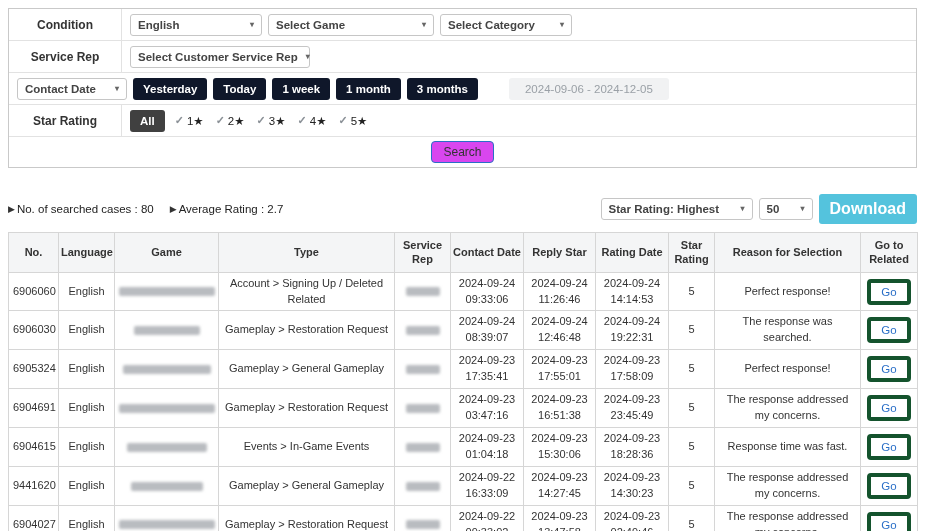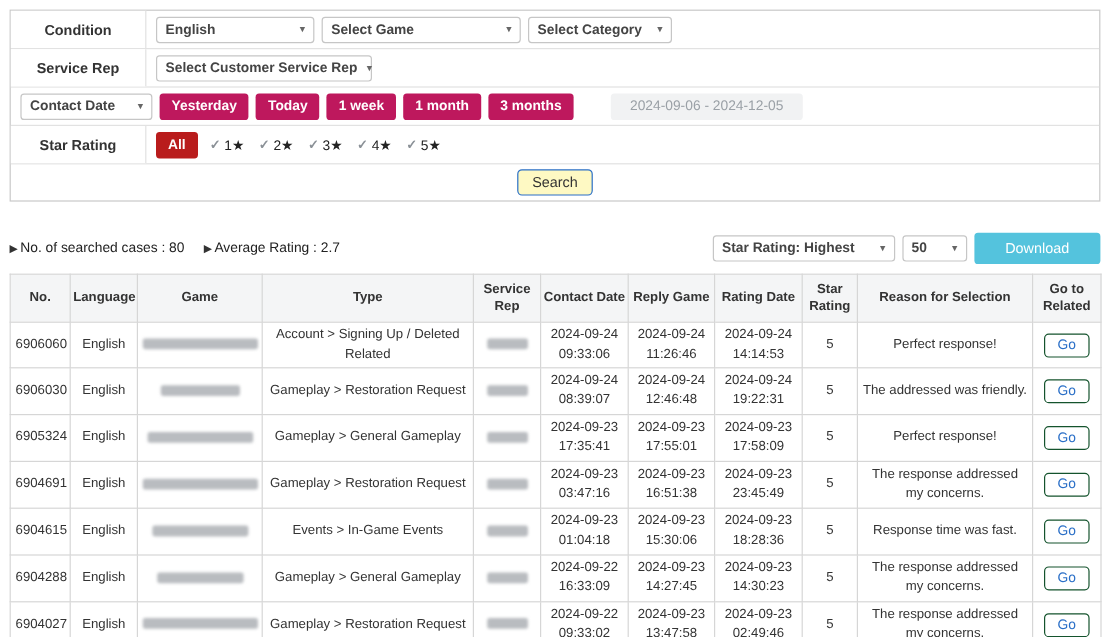--- a/index.html
+++ b/index.html
@@ -11,64 +11,64 @@
   .f-row { display: flex; align-items: stretch; border-bottom: 1px solid #e2e2e2; min-height: 32px; }
   .f-label { width: 113px; flex: 0 0 113px; border-right: 1px solid #e2e2e2;
     display: flex; align-items: center; justify-content: center;
     font-size: 12px; font-weight: 700; color: #333; background: #fff; text-align:center; }
   .f-content { flex: 1; display: flex; align-items: center; gap: 6px; padding: 3px 8px; flex-wrap: nowrap; }
 
   .select { display: inline-flex; align-items: center; justify-content: space-between;
     border: 1px solid #c6c6c6; border-radius: 3px; background: #fff;
     padding: 4px 7px; font-size: 11.5px; font-weight: 700; color: #444; gap: 8px; cursor: pointer; white-space: nowrap; }
   .caret { font-size: 8px; color: #666; line-height: 1; }
-  .w-lang { width: 132px; } .w-game { width: 166px; } .w-cat { width: 120px; }
+  .w-lang { width: 132px; } .w-game { width: 166px; } .w-cat { width: 132px; }
   .w-rep { width: 180px; } .w-pdate { width: 110px; }
   .w-sort { width: 152px; } .w-size { width: 54px; }
 
-  .quick-btn { background: #be185d; color: #fff; border: none; border-radius: 3px;
+  .quick-btn { background: #0f172a; color: #fff; border: none; border-radius: 3px;
     padding: 5px 10px; font-size: 11.5px; font-weight: 700; cursor: pointer; white-space: nowrap; }
   .date-range { margin-left: 25px; background: #f1f2f3; color: #9aa0a6; border-radius: 3px;
     padding: 5px 16px; font-size: 11.5px; white-space: nowrap; }
 
-  .all-btn { background: #b91c1c; color: #fff; border: none; border-radius: 3px;
+  .all-btn { background: #404040; color: #fff; border: none; border-radius: 3px;
     padding: 5px 10px; font-size: 11.5px; font-weight: 700; cursor: pointer; }
   .chk-group { display: flex; align-items: center; gap: 12px; margin-left: 4px; }
   .chk { display: inline-flex; align-items: center; gap: 3px; font-size: 11.5px; color: #222; cursor: pointer; }
   .tick { color: #8b9197; font-size: 11px; font-weight: 700; }
 
   .f-search-row { display: flex; justify-content: center; align-items: center; padding: 4px 0; }
-  .search-btn { background: #fef9c3; border: 1px solid #2a6fc7; color: #333; border-radius: 4px;
+  .search-btn { background: #d946ef; border: 1px solid #2a6fc7; color: #333; border-radius: 4px;
     padding: 3px 11px; font-size: 12px; cursor: pointer; }
 
   
   .results-bar { margin: 26px 8px 8px 8px; display: flex; align-items: center; }
   .results-left { display: flex; align-items: center; gap: 16px; font-size: 11.5px; color: #222; }
   .r-item { display: inline-flex; align-items: center; gap: 2px; }
   .marker { font-size: 9px; color: #333; }
   .results-right { margin-left: auto; display: flex; align-items: center; gap: 6px; }
   .download-btn { background: #54c3dd; color: #fff; border: none; border-radius: 3px;
-    padding: 6px 26px; font-size: 12px; font-weight: 400; cursor: pointer; }
+    padding: 6px 11px; font-size: 16px; font-weight: 700; cursor: pointer; }
 
   
   table { width: 909px; margin: 0 8px; border-collapse: collapse; font-size: 11px; table-layout: fixed; }
   th, td { border: 1px solid #d6d6d6; text-align: center; vertical-align: middle; }
   th { background: #f4f5f6; font-weight: 700; color: #333; padding: 5px 2px; line-height: 1.3; }
   td { padding: 3px 4px; line-height: 1.45; color: #333; }
   .dt-line { line-height: 1.45; }
   .redact { display: inline-block; height: 9px; border-radius: 2px; background: #b9bcc0;
     filter: blur(1.5px); vertical-align: middle; }
   .redact-game { width: 96px; }
   .redact-rep { width: 34px; }
   tbody tr:nth-child(2) .redact-game { width: 66px; }
   tbody tr:nth-child(3) .redact-game { width: 88px; }
   tbody tr:nth-child(5) .redact-game { width: 80px; }
   tbody tr:nth-child(6) .redact-game { width: 72px; }
   tbody tr:nth-child(8) .redact-game { width: 84px; }
-  .go-btn { background: #fff; border: 1px solid #14532d; color: #2a6fc7; border-radius: 4px;
+  .go-btn { background: #fff; border: 4px solid #14532d; color: #2a6fc7; border-radius: 4px;
     padding: 3px 10px; font-size: 11.5px; cursor: pointer; }
 </style>
 </head>
 <body>
 
 <div class="filter-panel">
 
   <div class="f-row">
     <div class="f-label">Condition</div>
     <div class="f-content">
@@ -185,21 +185,21 @@
       <col style="width:57px">
   </colgroup>
   <thead>
     <tr>
       <th>No.</th>
       <th>Language</th>
       <th>Game</th>
       <th>Type</th>
       <th>Service Rep</th>
       <th>Contact Date</th>
-      <th>Reply Game</th>
+      <th>Reply Star</th>
       <th>Rating Date</th>
       <th>Star Rating</th>
       <th>Reason for Selection</th>
       <th>Go to Related</th>
     </tr>
   </thead>
   <tbody>
   <tr>
     <td>6906060</td>
     <td>English</td>
@@ -237,21 +237,21 @@
     </td>
     <td>
       <div class="dt-line">2024-09-24</div>
       <div class="dt-line">12:46:48</div>
     </td>
     <td>
       <div class="dt-line">2024-09-24</div>
       <div class="dt-line">19:22:31</div>
     </td>
     <td>5</td>
-    <td>The addressed was friendly.</td>
+    <td>The response was searched.</td>
     <td>
       <button class="go-btn">Go</button>
     </td>
   </tr>
 
   <tr>
     <td>6905324</td>
     <td>English</td>
     <td><span class="redact redact-game"></span></td>
     <td>Gameplay &gt; General Gameplay</td>
@@ -319,21 +319,21 @@
       <div class="dt-line">18:28:36</div>
     </td>
     <td>5</td>
     <td>Response time was fast.</td>
     <td>
       <button class="go-btn">Go</button>
     </td>
   </tr>
 
   <tr>
-    <td>6904288</td>
+    <td>9441620</td>
     <td>English</td>
     <td><span class="redact redact-game"></span></td>
     <td>Gameplay &gt; General Gameplay</td>
     <td><span class="redact redact-rep"></span></td>
     <td>
       <div class="dt-line">2024-09-22</div>
       <div class="dt-line">16:33:09</div>
     </td>
     <td>
       <div class="dt-line">2024-09-23</div>

